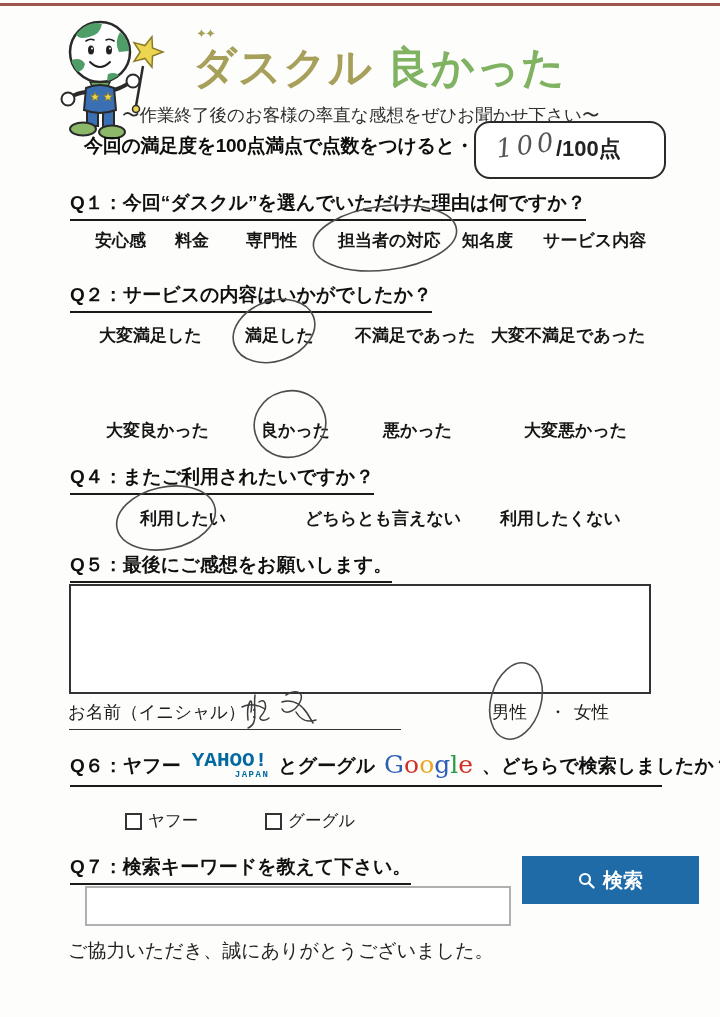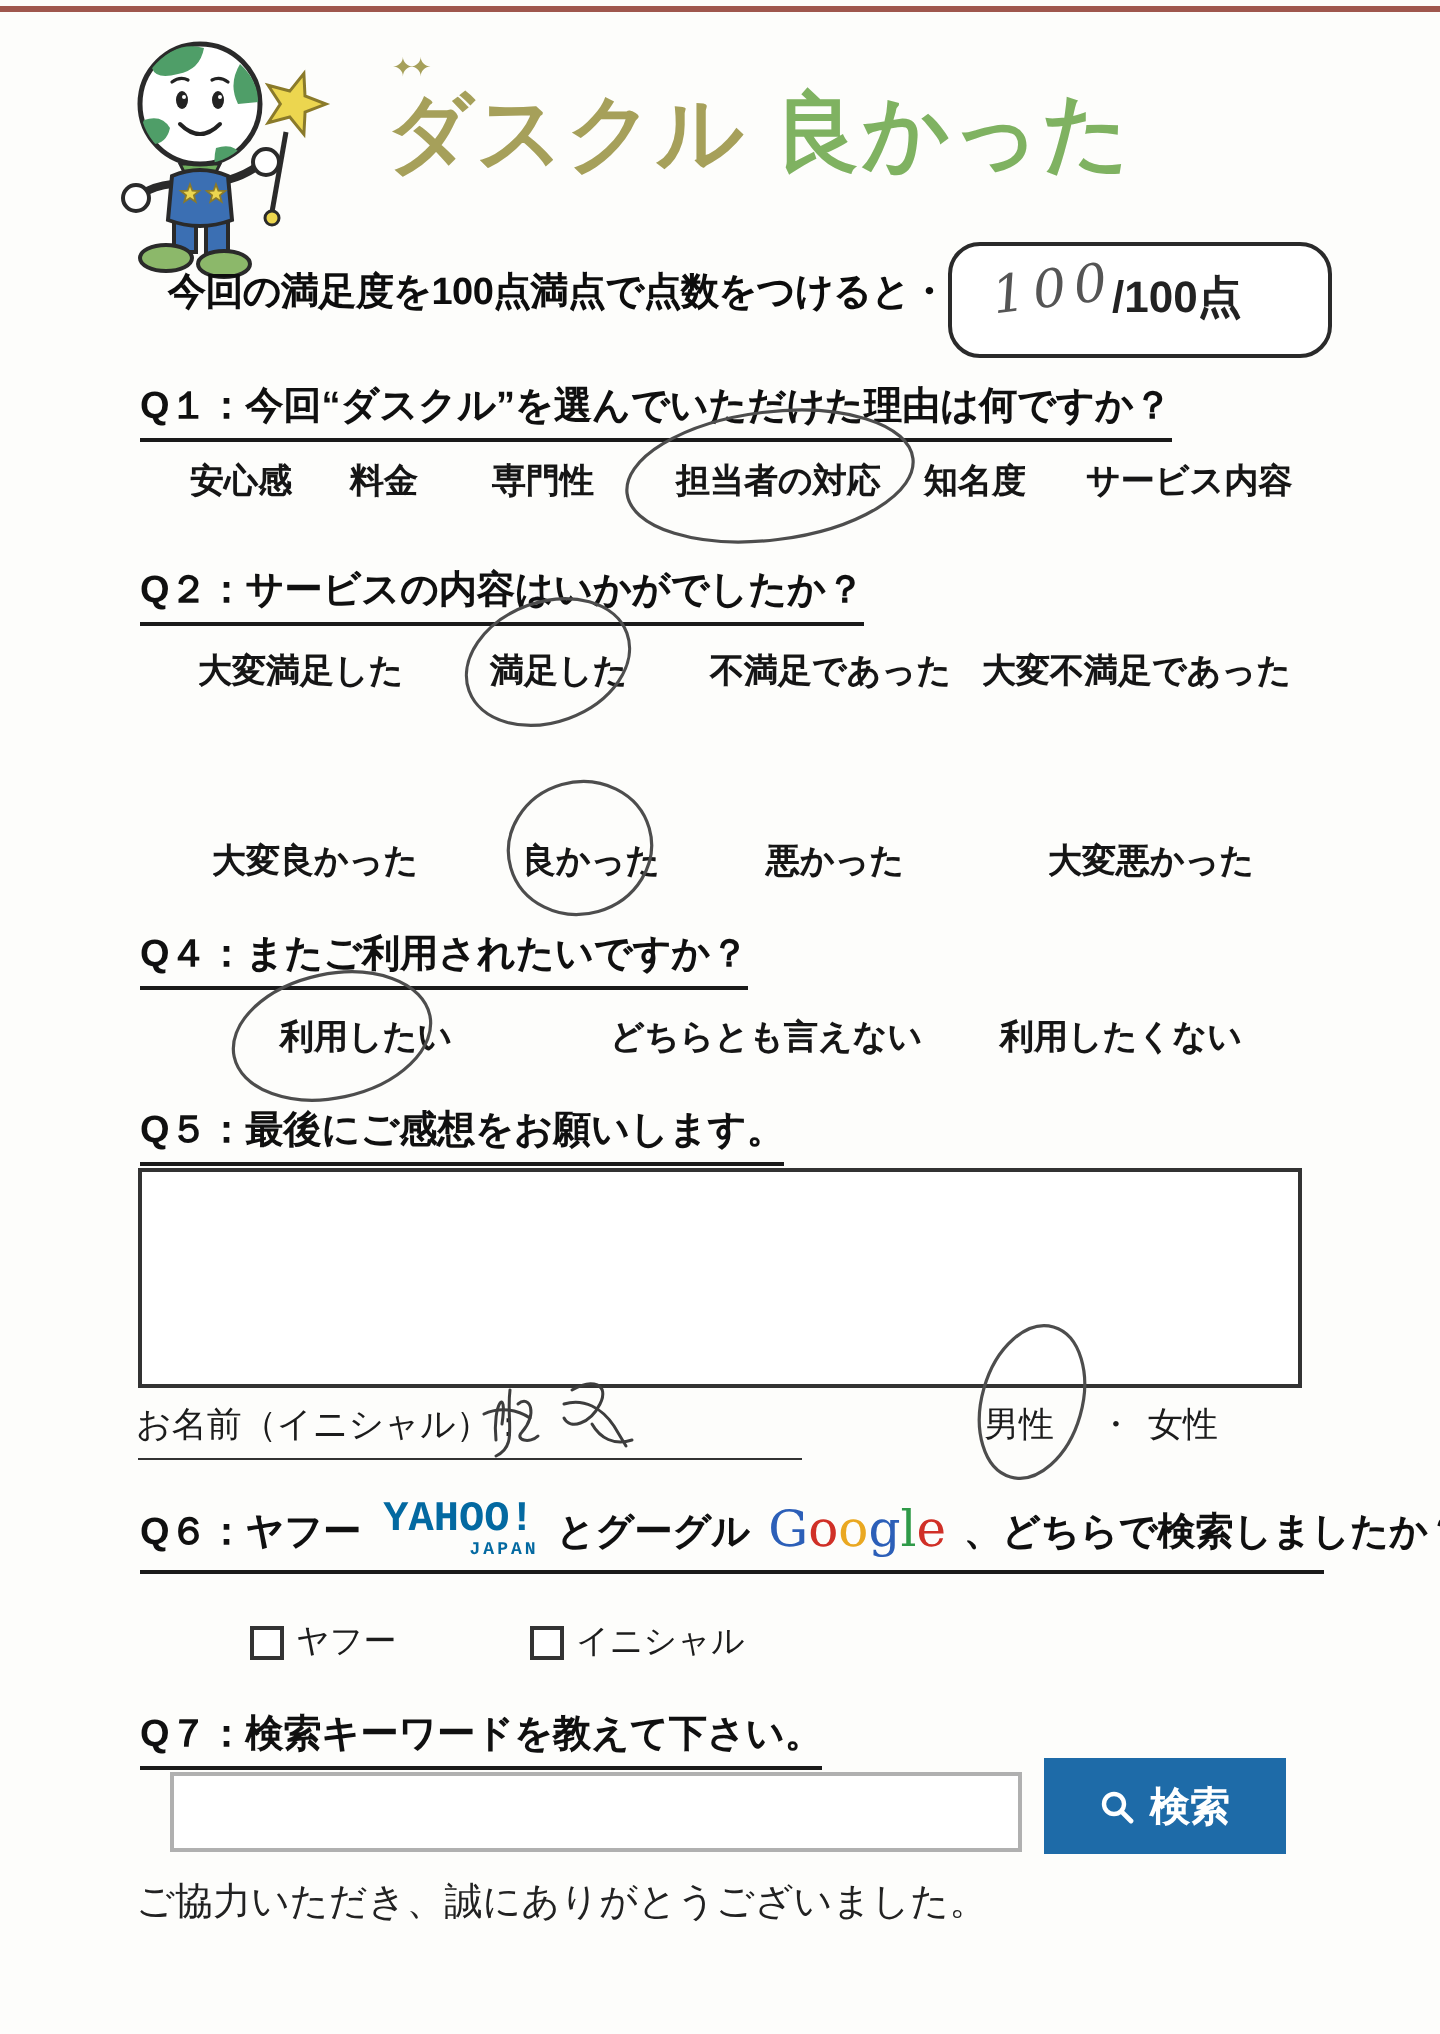--- a/index.html
+++ b/index.html
@@ -37,21 +37,21 @@
   .q6-text{font-size:19px;font-weight:600;color:#101010;}
   .yahoo-logo{position:relative;display:inline-block;color:#0369a1;font-family:Liberation Mono, monospace;font-weight:bold;font-size:21px;line-height:1;padding:0 2px 8px 2px;}
   .yahoo-sub{position:absolute;right:0;bottom:-1px;font-size:9px;letter-spacing:1.5px;font-weight:bold;}
   .google-logo{font-family:"DejaVu Serif","Liberation Serif",serif;font-size:25px;font-weight:500;line-height:1;padding-bottom:2px;}
   .g-blue{color:#2c5fb8;} .g-red{color:#d03027;} .g-yellow{color:#eaa821;} .g-green{color:#2f9a48;}
   
   .cbx-item{position:absolute;font-size:16.5px;font-weight:500;display:flex;align-items:center;cursor:pointer;}
   .cbx{width:13px;height:13px;border:2px solid #333;display:inline-block;margin-right:6px;background:#fff;}
   
   .kw-input{left:85px;top:886px;width:426px;height:40px;border:2px solid #b0b0b0;background:#fff;box-sizing:border-box;font-size:17px;padding:0 8px;outline:none;}
-  .search-btn{left:522px;top:879px;width:121px;height:48px;background:#1e6ba8;border:none;color:#fff;font-size:20px;font-weight:700;display:flex;align-items:center;justify-content:center;gap:8px;cursor:pointer;font-family:Liberation Mono, monospace;}
+  .search-btn{left:522px;top:856px;width:177px;height:48px;background:#1e6ba8;border:none;color:#fff;font-size:20px;font-weight:700;display:flex;align-items:center;justify-content:center;gap:8px;cursor:pointer;font-family:Liberation Mono, monospace;}
   .thank-you{left:68px;top:938px;font-size:19px;font-weight:500;color:#222;white-space:nowrap;}
 </style>
 </head>
 <body>
 
 <div class="page">
 
   <div class="abs artifact"></div>
 
   <svg class="abs" style="left:50px;top:10px;" width="162" height="132" viewBox="0 0 162 132">
@@ -95,20 +95,21 @@
     <ellipse cx="59" cy="40" rx="3" ry="4.5" fill="#222"></ellipse>
     <circle cx="42" cy="38.5" r="1" fill="#fff"></circle>
     <circle cx="60" cy="38.5" r="1" fill="#fff"></circle>
     <path d="M40 52 q10 10 20 0" stroke="#222" stroke-width="2" fill="none" stroke-linecap="round"></path>
   </svg>
 
   <div class="abs brand-stars">✦✦</div>
   <div class="abs brand-title">
     <span class="brand-primary">ダスクル</span><span class="brand-secondary">良かった</span>
   </div>
+  <div class="abs subtitle">〜作業終了後のお客様の率直な感想をぜひお聞かせ下さい〜</div>
 
   <div class="abs score-heading">今回の満足度を100点満点で点数をつけると・・</div>
   <div class="abs score-box"></div>
   <div class="abs score-hand">100</div>
   <div class="abs score-denom">/100点</div>
 
   <div class="abs qhead" style="left:70px;top:190px;">Q１：今回“ダスクル”を選んでいただけた理由は何ですか？</div>
   <div class="abs" style="left:0;top:229px;width:720px;height:24px;">
     <span class="opt" style="left:95px;">安心感</span>
     <span class="opt" style="left:175px;">料金</span>
@@ -184,21 +185,21 @@
     <span class="q6-text">とグーグル</span>
     <span class="google-logo"><span class="g-blue">G</span><span class="g-red">o</span><span class="g-yellow">o</span><span class="g-blue">g</span><span class="g-green">l</span><span class="g-red">e</span></span>
     <span class="q6-text">、どちらで検索しましたか？</span>
   </div>
   <div class="cbx-item" style="left:125px;top:810px;">
     <span class="cbx"></span>
     <span>ヤフー</span>
   </div>
   <div class="cbx-item" style="left:265px;top:810px;">
     <span class="cbx"></span>
-    <span>イニシャル</span>
+    <span>グーグル</span>
   </div>
 
   <div class="abs qhead" style="left:70px;top:854px;">Q７：検索キーワードを教えて下さい。</div>
   <input class="abs kw-input" type="text" value="" style="">
   <button class="abs search-btn">
     <svg width="17" height="17" viewBox="0 0 17 17">
       <circle cx="7" cy="7" r="5" fill="none" stroke="#fff" stroke-width="2.2"></circle>
       <line x1="10.8" y1="10.8" x2="15.5" y2="15.5" stroke="#fff" stroke-width="2.4" stroke-linecap="round"></line>
     </svg>
     <span>検索</span>

